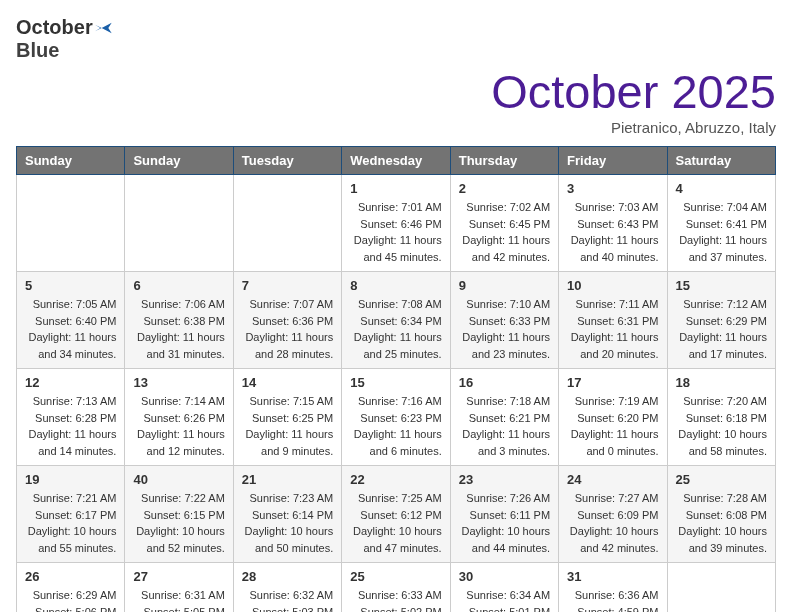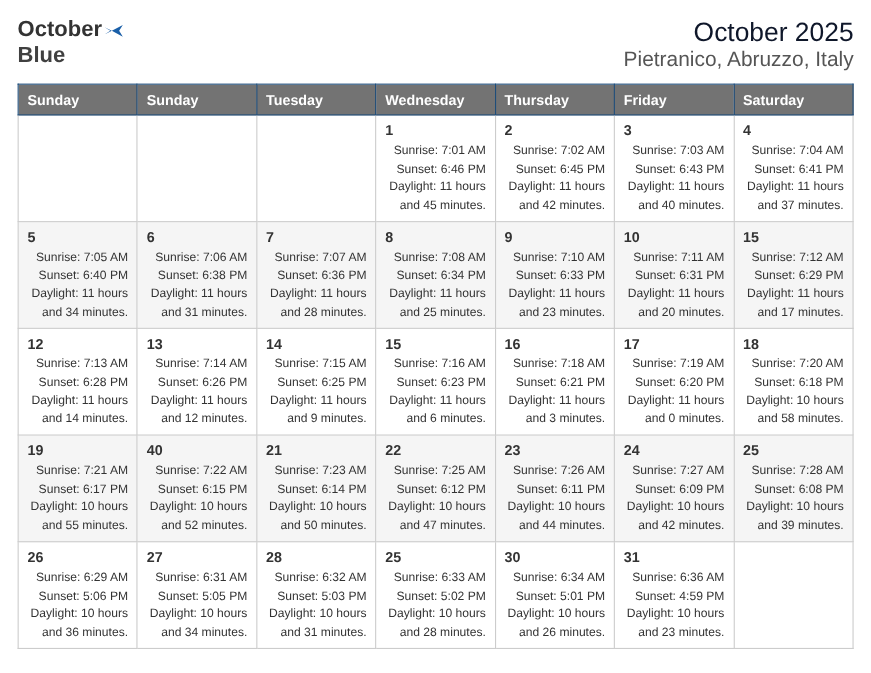--- a/index.html
+++ b/index.html
@@ -37,26 +37,27 @@
     }
     .logo-bird {
       width: 20px;
       height: 20px;
       margin-left: 2px;
     }
     .title-section {
       text-align: right;
     }
     .month-title {
-      font-size: 24px;
+      font-size: 47px;
       font-weight: normal;
-      color: #0f172a;
+      color: #4c1d95;
+      margin-top: 48px;
     }
     .location {
-      font-size: 19px;
+      font-size: 15px;
       color: #555;
     }
     .calendar {
       width: 100%;
       border-collapse: collapse;
       border: 1px solid #ccc;
     }
     .calendar th {
       background-color: #737373;
       color: #fff;

